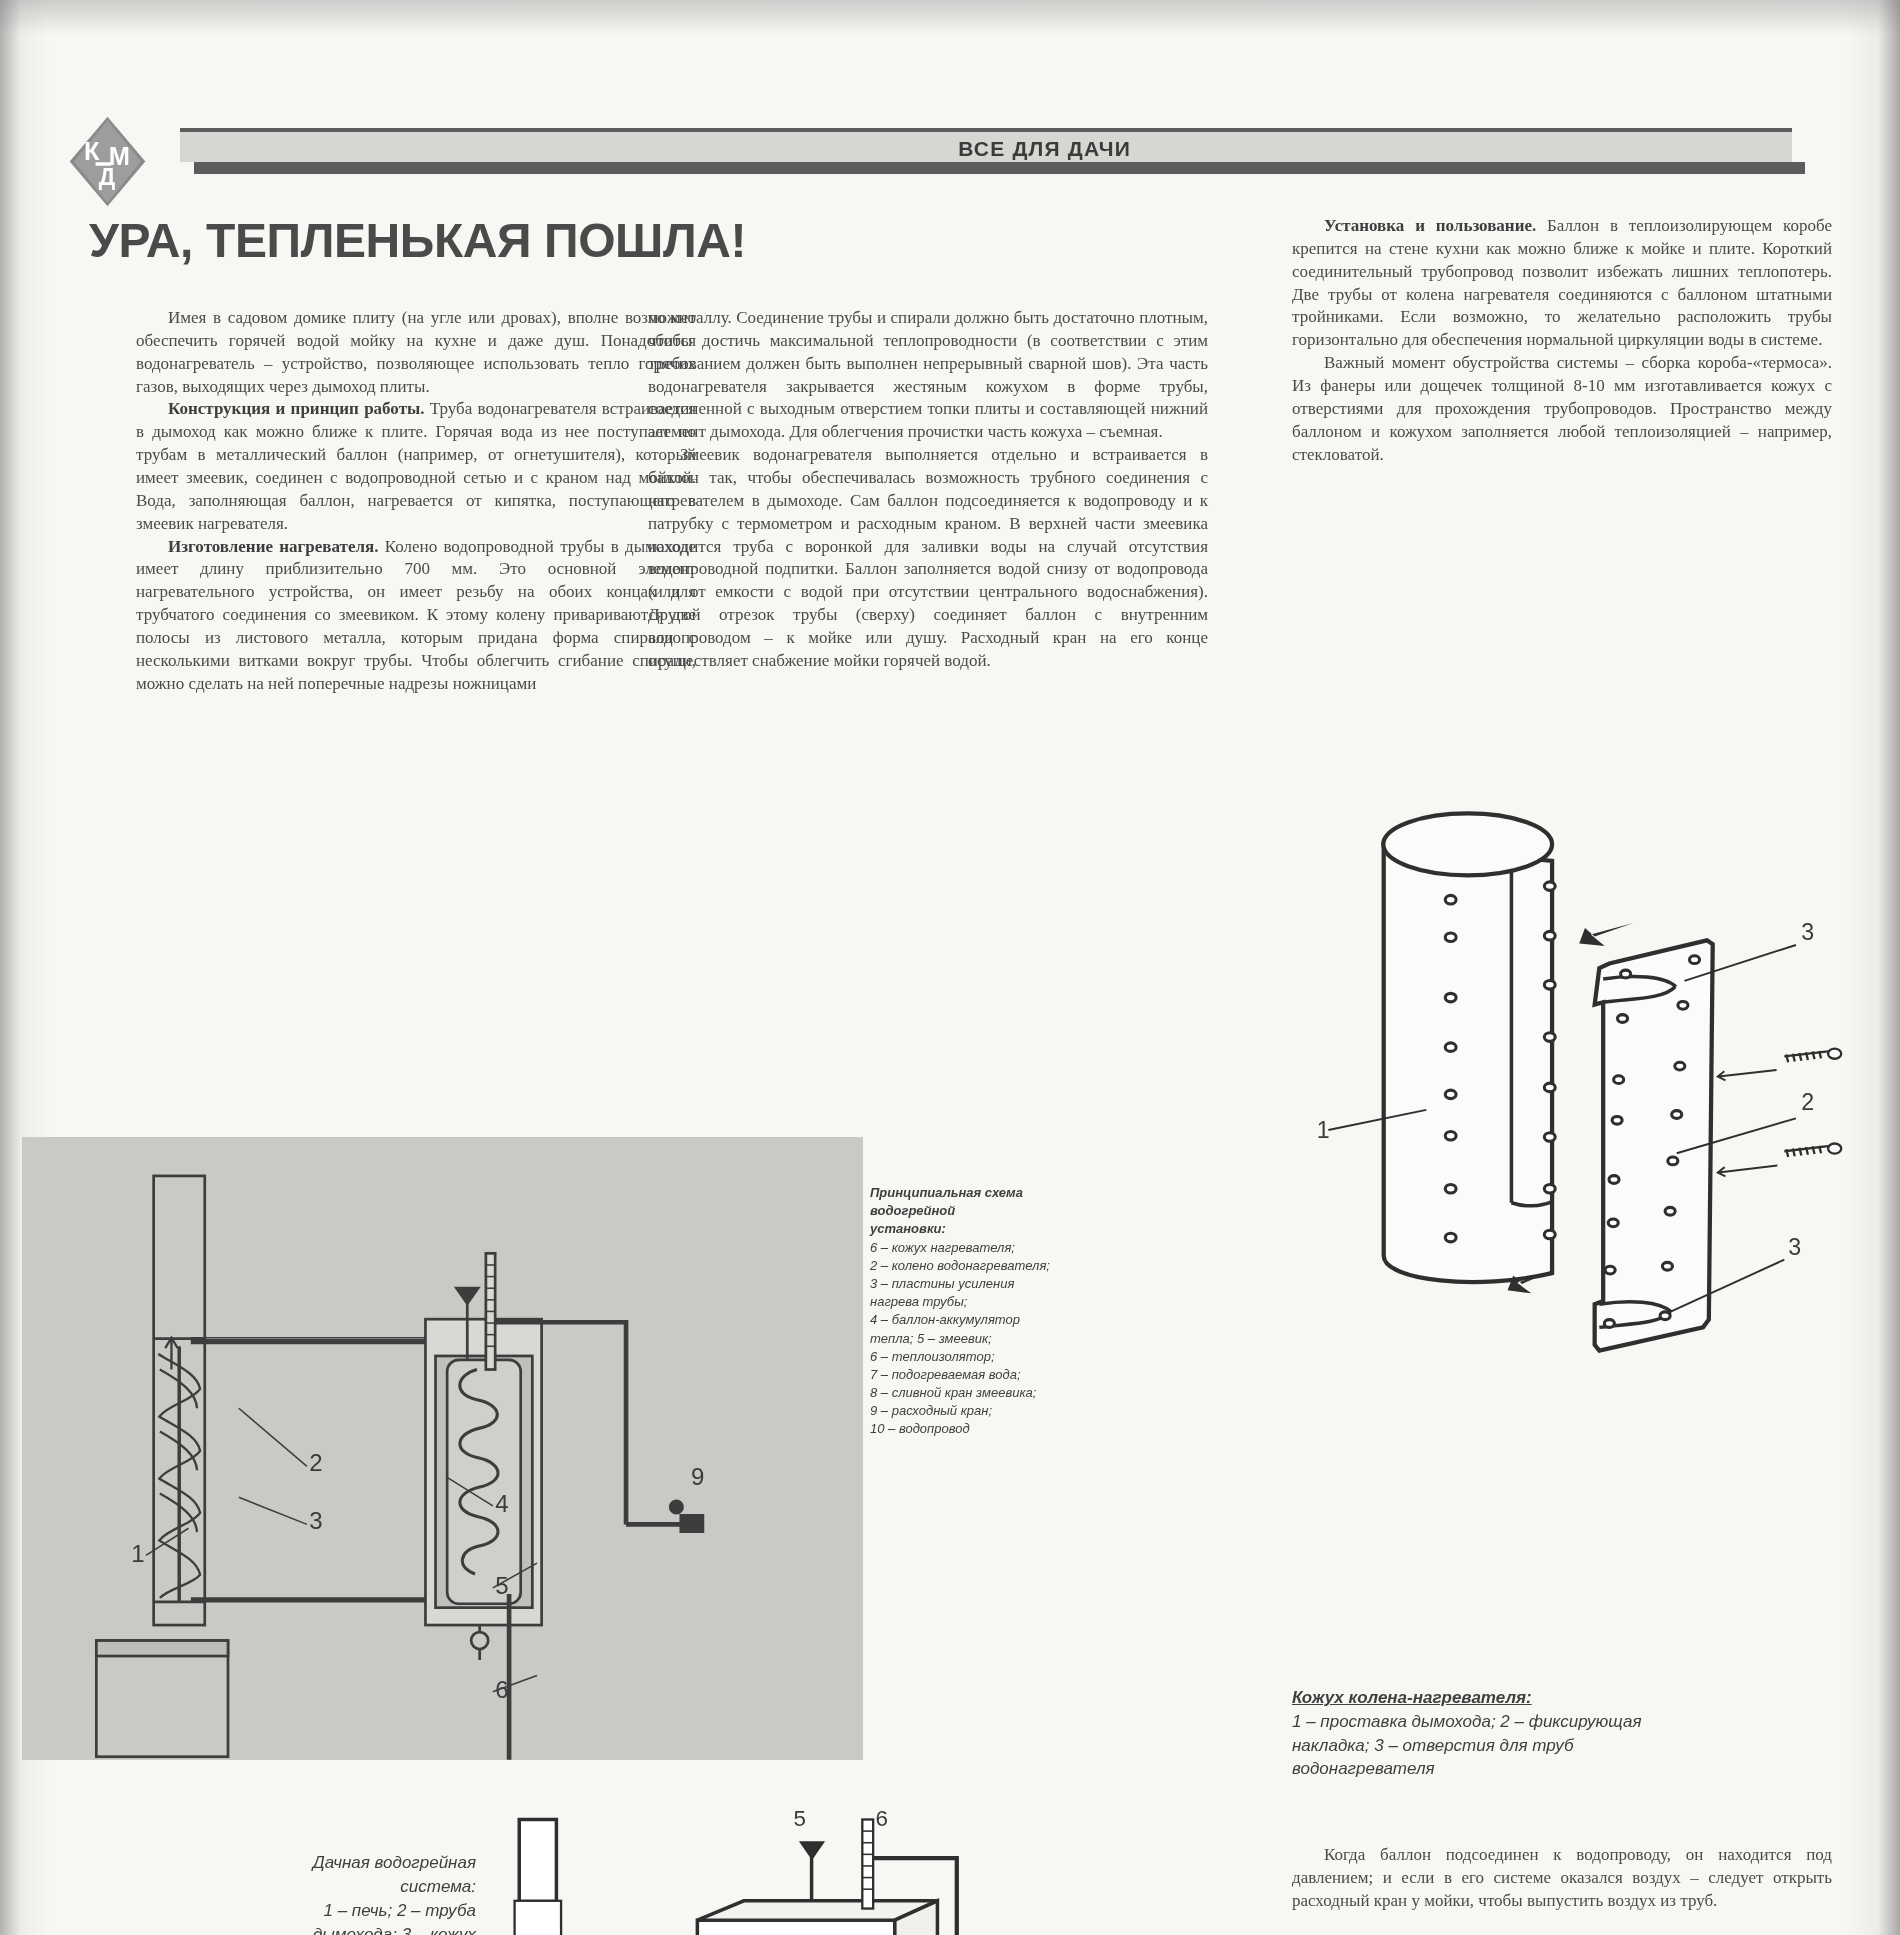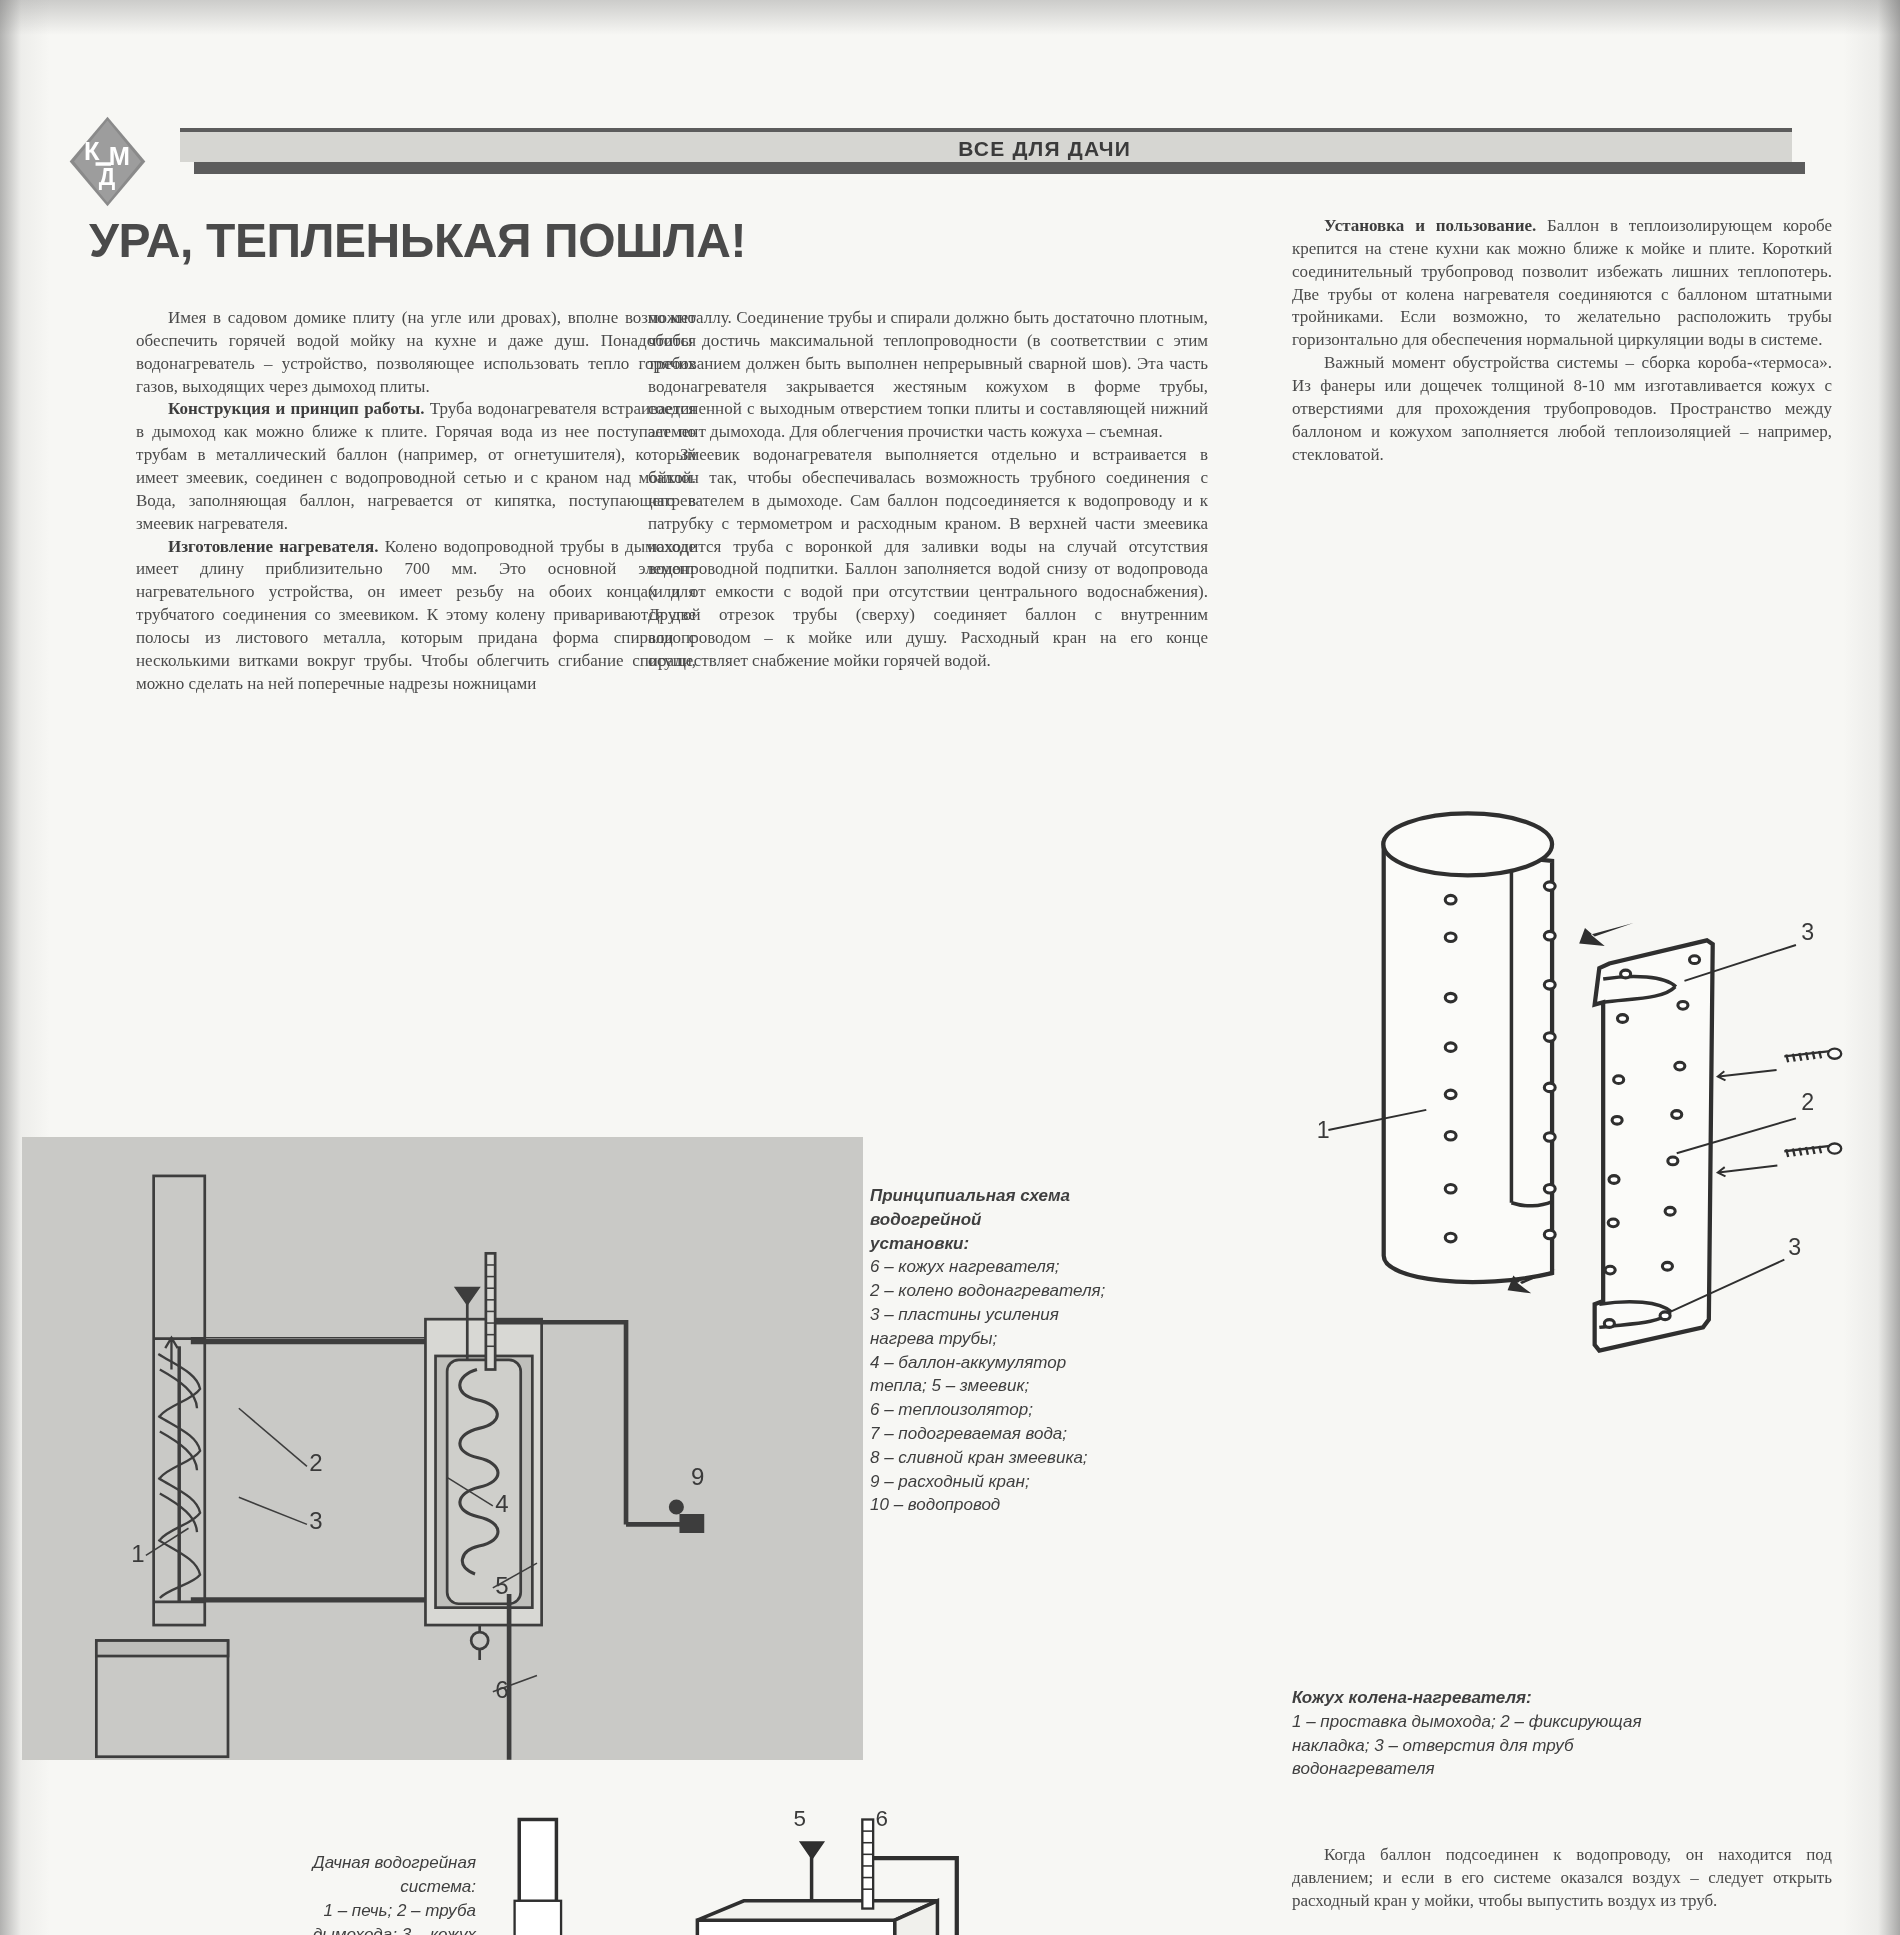--- a/index.html
+++ b/index.html
@@ -43,26 +43,26 @@
   .col b{font-weight:bold;color:#3d3d3d;}
 
   #c1{left:90px;top:307px;width:560px;margin-left:46px;}
   #c2{left:648px;top:307px;width:560px;}
   #c3{left:1292px;top:215px;width:540px;}
   #c4{left:1292px;top:1844px;width:540px;}
 
   
   #fig1{left:22px;top:1137px;width:841px;height:623px;background:#c9c9c6;}
   #fig1cap{left:870px;top:1184px;width:391px;
-    font-style:italic;font-size:17px;line-height:1.40;color:#3f3f3f;}
+    font-style:italic;font-size:13px;line-height:1.40;color:#3f3f3f;}
   #fig1cap .ttl{font-weight:bold;}
 
   #fig2cap{left:1292px;top:1686px;width:515px;
     font-style:italic;font-size:17px;line-height:1.40;color:#3f3f3f;}
-  #fig2cap .ttl{font-weight:bold;}
+  #fig2cap .ttl{font-weight:bold;text-decoration:underline;}
 
   #fig3cap{left:93px;top:1851px;width:383px;
     font-style:italic;font-size:17px;line-height:1.42;color:#3f3f3f;text-align:right;}
   #fig3cap .ttl{font-weight:normal;}
 
   svg{display:block;}
   .lbl{font-family:"Liberation Sans",sans-serif;fill:#3a3a3a;}
 </style>
 </head>
 <body>

